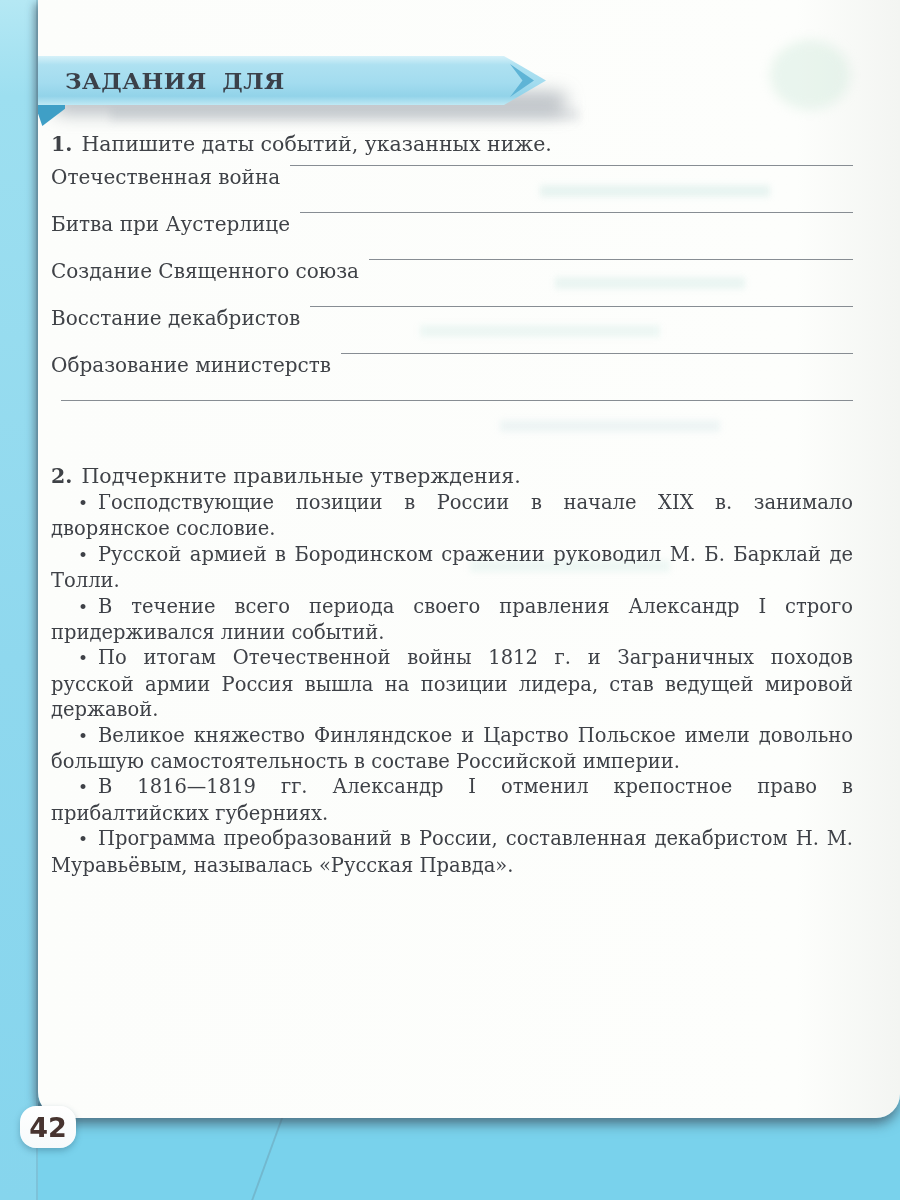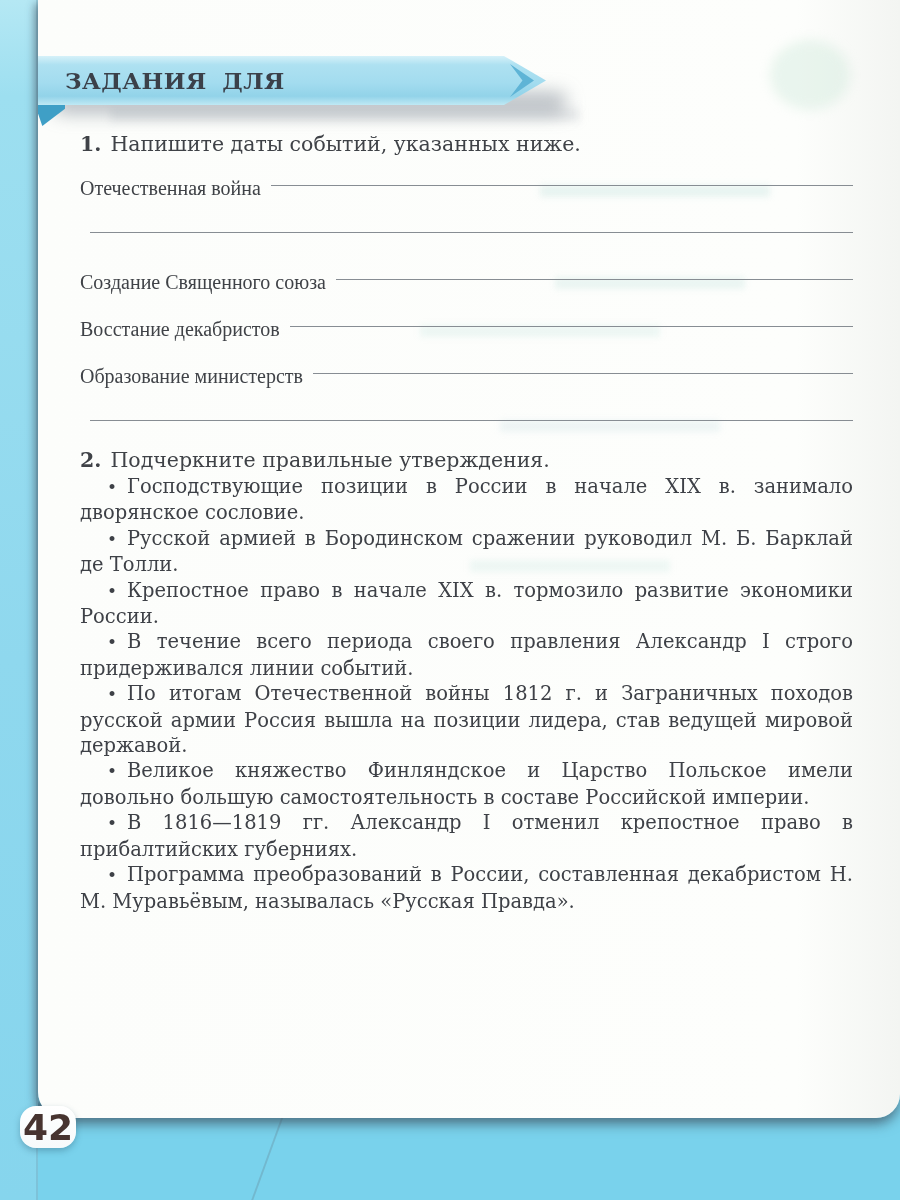--- a/index.html
+++ b/index.html
@@ -56,43 +56,43 @@
       line-height:49px; padding-left:27px; }
   .banner-text { font-weight:bold; font-size:23px; letter-spacing:.5px; word-spacing:7px;
       color:#3b4049; }
   .banner-chevron { position:absolute; right:12px; top:8px; width:24px; height:33px;
       background:#5fb4d6; clip-path:polygon(0 0,100% 50%,0 100%,52% 50%); }
   .banner-fold { position:absolute; left:0; top:105px; width:27px; height:21px;
       background:#3f9fc6; clip-path:polygon(0 0,100% 0,100% 18%,16% 100%,0 40%); }
 
   
   .content { position:absolute; left:0; top:0; width:100%; height:100%;
-      padding:131px 47px 0 42px; color:#3f4247; }
+      padding:131px 47px 0 13px; color:#3f4247; }
 
   .task-heading { font-size:20.5px; line-height:26px; }
   .task-num { font-weight:bold; margin-right:9px; }
 
   .fill-rows { margin-top:8px; }
-  .fill-row { display:flex; align-items:center; height:47px;font-family:Liberation Serif, serif; }
+  .fill-row { display:flex; align-items:flex-start; height:47px; }
   .fill-label { font-size:20px; line-height:24px; padding-bottom:2px; white-space:nowrap; }
   .fill-line { flex:1; border-bottom:1.6px solid #878d93; margin-left:10px; margin-bottom:7px; }
 
-  .task2-heading { }
+  .task2-heading { margin-top:16px; }
 
   .statements { margin-top:1px; }
   .stmt { text-align:justify; text-indent:27px; font-size:19.5px; line-height:25.4px;
           color:#3e4147; }
   .bullet { display:inline-block; width:9px; margin-right:11px; text-indent:0;
             font-size:17px; color:#3e4147; }
 
   
   .page-badge { position:absolute; left:20px; top:1106px; width:56px; height:42px;
       background:linear-gradient(180deg,#ffffff 0%,#f6fafb 100%); border-radius:16px;
       box-shadow:0 3px 6px rgba(40,85,110,.35);
-      font-family:"DejaVu Sans", sans-serif; font-weight:bold; font-size:36px;
+      font-family:"DejaVu Sans", sans-serif; font-weight:bold; font-size:27px;
       color:#473430; display:flex; align-items:center; justify-content:center; }
 </style>
 </head>
 <body>
 
 <div class="canvas">
 
   <div class="facet facet-left"></div>
   <div class="facet facet-streak"></div>
   <div class="facet facet-right"></div>
@@ -123,20 +123,21 @@
       <div class="task-heading">
         <span class="task-num">1.</span><span>Напишите даты событий, указанных ниже.</span>
       </div>
 
       <div class="fill-rows">
         <div class="fill-row">
           <span class="fill-label">Отечественная война</span>
           <span class="fill-line"></span>
         </div>
         <div class="fill-row">
+          <span class="fill-label">Битва при Аустерлице</span>
           <span class="fill-line"></span>
         </div>
         <div class="fill-row">
           <span class="fill-label">Создание Священного союза</span>
           <span class="fill-line"></span>
         </div>
         <div class="fill-row">
           <span class="fill-label">Восстание декабристов</span>
           <span class="fill-line"></span>
         </div>
@@ -149,21 +150,20 @@
         </div>
       </div>
 
       <div class="task-heading task2-heading">
         <span class="task-num">2.</span><span>Подчеркните правильные утверждения.</span>
       </div>
 
       <div class="statements">
         <p class="stmt"><span class="bullet">•</span><span>Господствующие позиции в России в начале XIX в. занимало дворянское сословие.</span></p>
         <p class="stmt"><span class="bullet">•</span><span>Русской армией в Бородинском сражении руководил М. Б. Барклай де Толли.</span></p>
-        <p class="stmt"><span class="bullet">•</span><span>Крепостное право в начале XIX в. тормозило развитие экономики России.</span></p>
         <p class="stmt"><span class="bullet">•</span><span>В течение всего периода своего правления Александр I строго придерживался линии событий.</span></p>
         <p class="stmt"><span class="bullet">•</span><span>По итогам Отечественной войны 1812 г. и Заграничных походов русской армии Россия вышла на позиции лидера, став ведущей мировой державой.</span></p>
         <p class="stmt"><span class="bullet">•</span><span>Великое княжество Финляндское и Царство Польское имели довольно большую самостоятельность в составе Российской империи.</span></p>
         <p class="stmt"><span class="bullet">•</span><span>В 1816—1819 гг. Александр I отменил крепостное право в прибалтийских губерниях.</span></p>
         <p class="stmt"><span class="bullet">•</span><span>Программа преобразований в России, составленная декабристом Н. М. Муравьёвым, называлась «Русская Правда».</span></p>
       </div>
 
     </div>
   </div>
 

